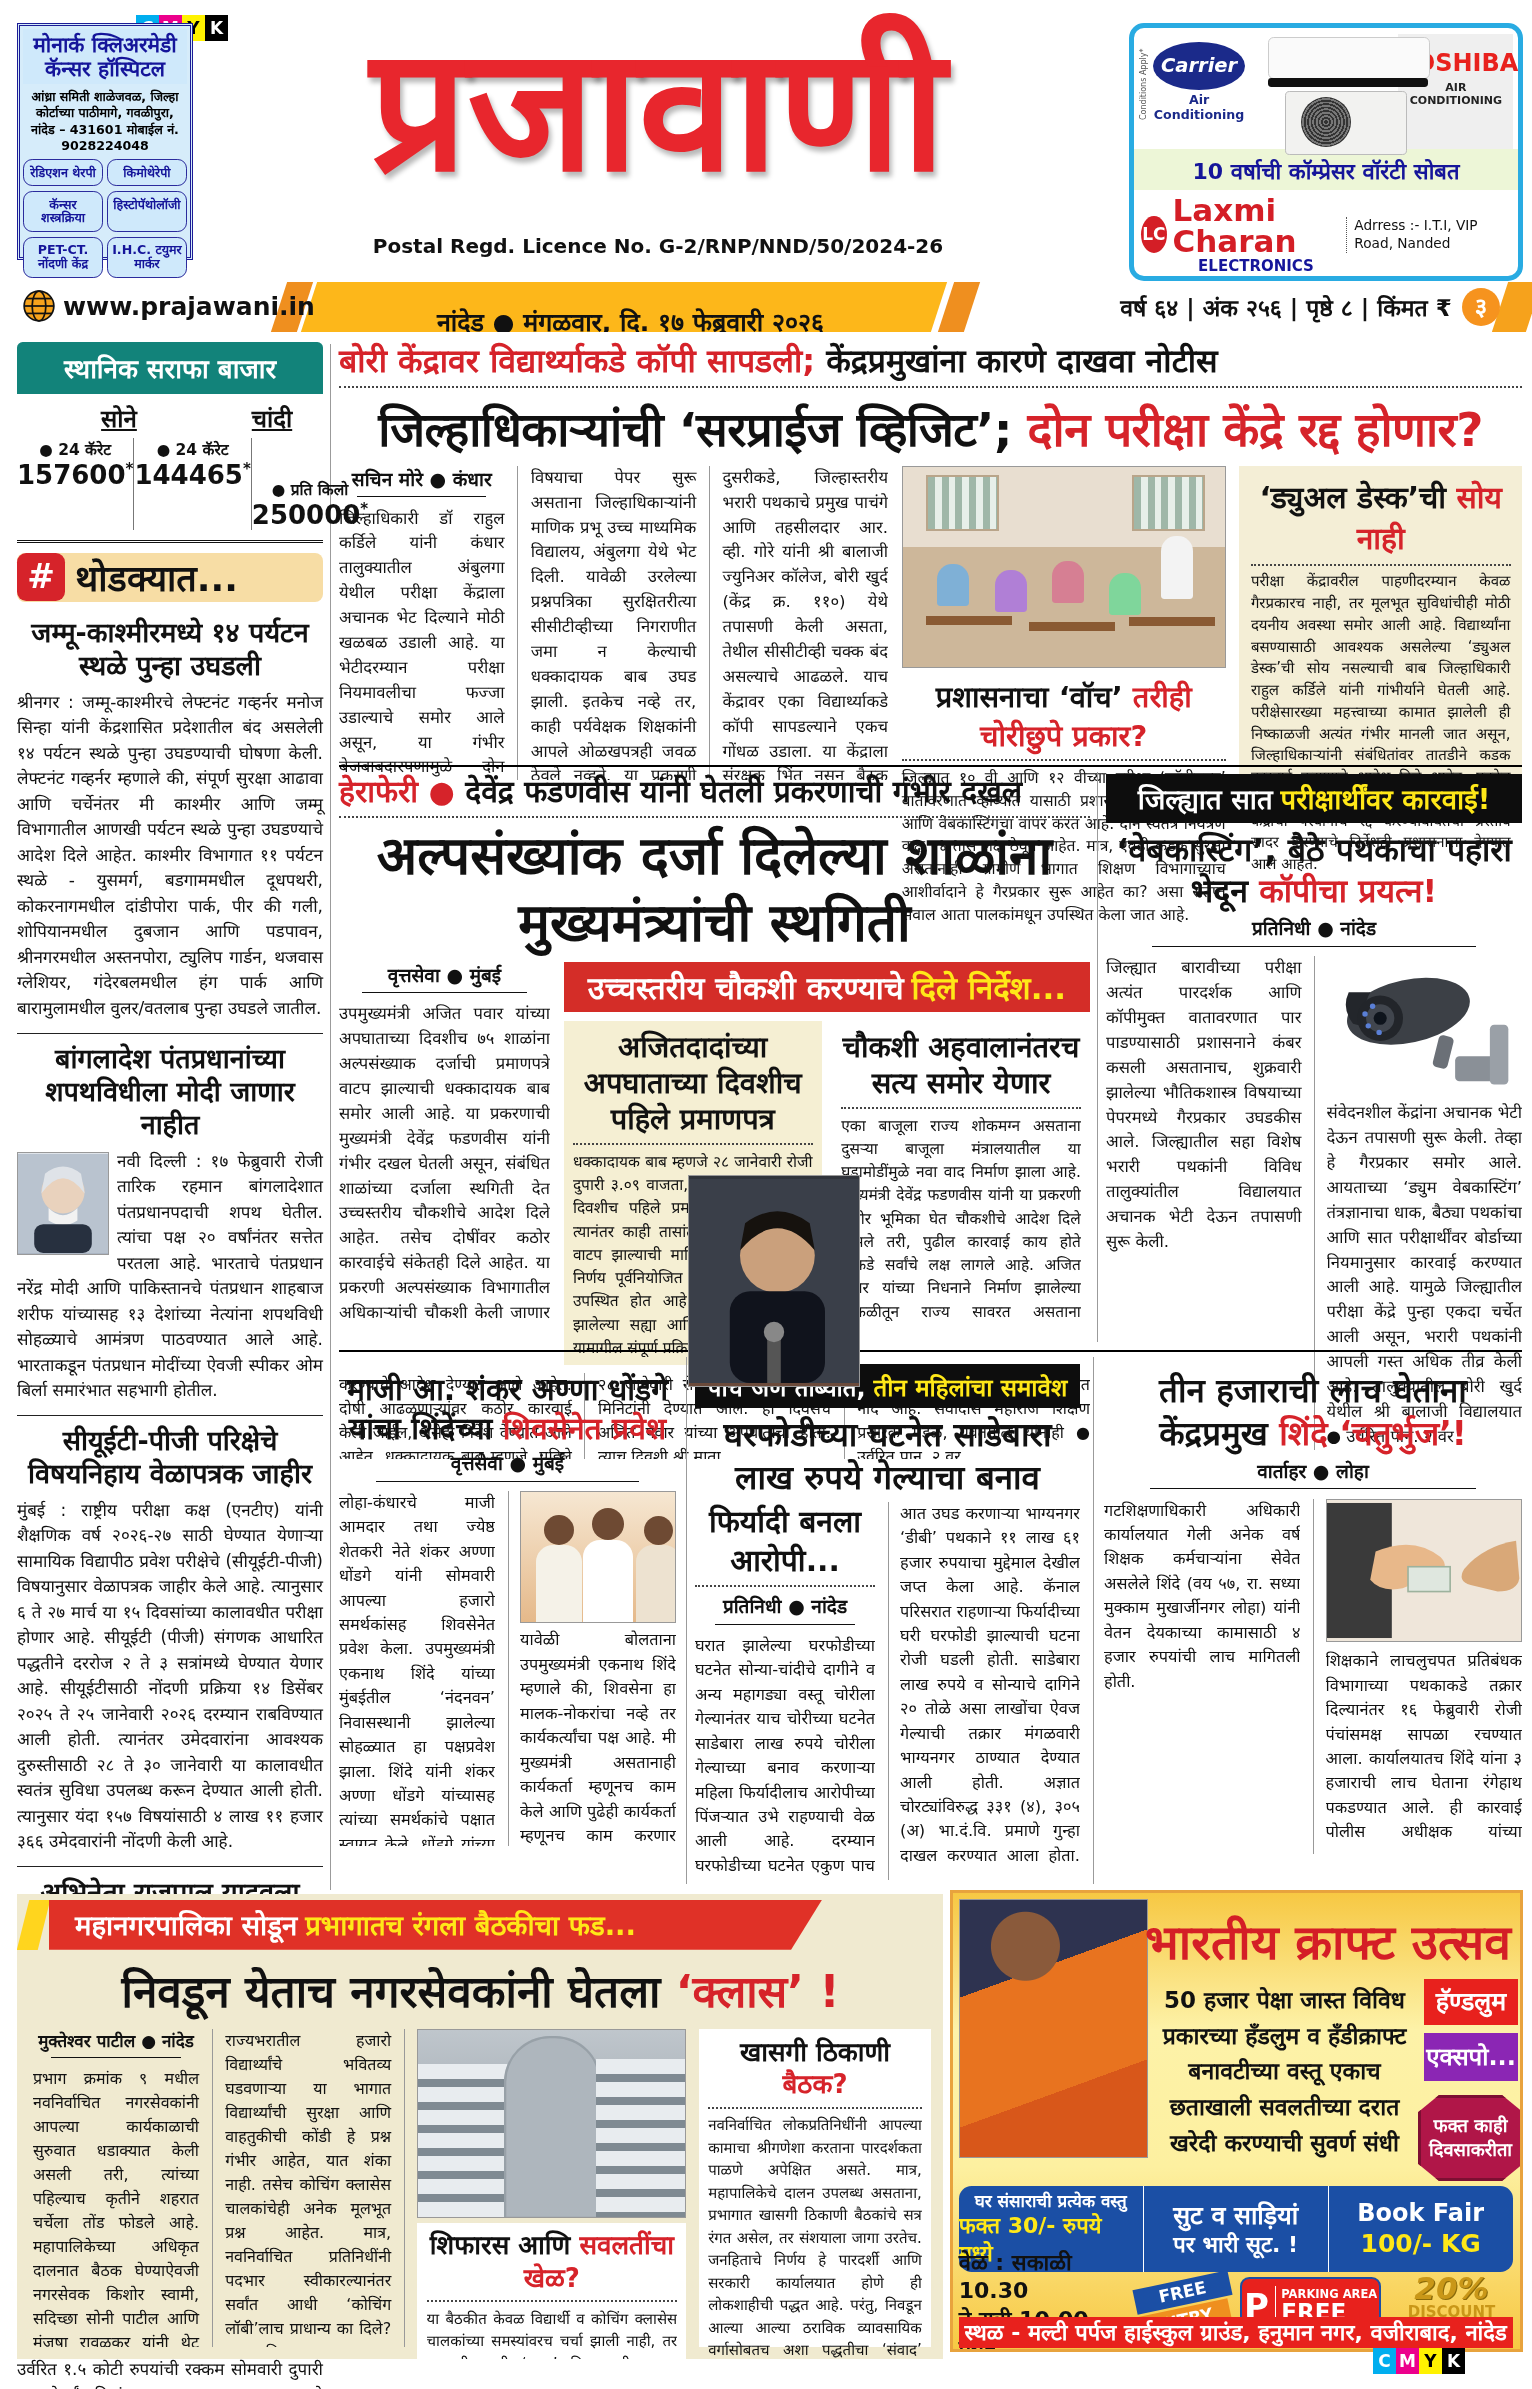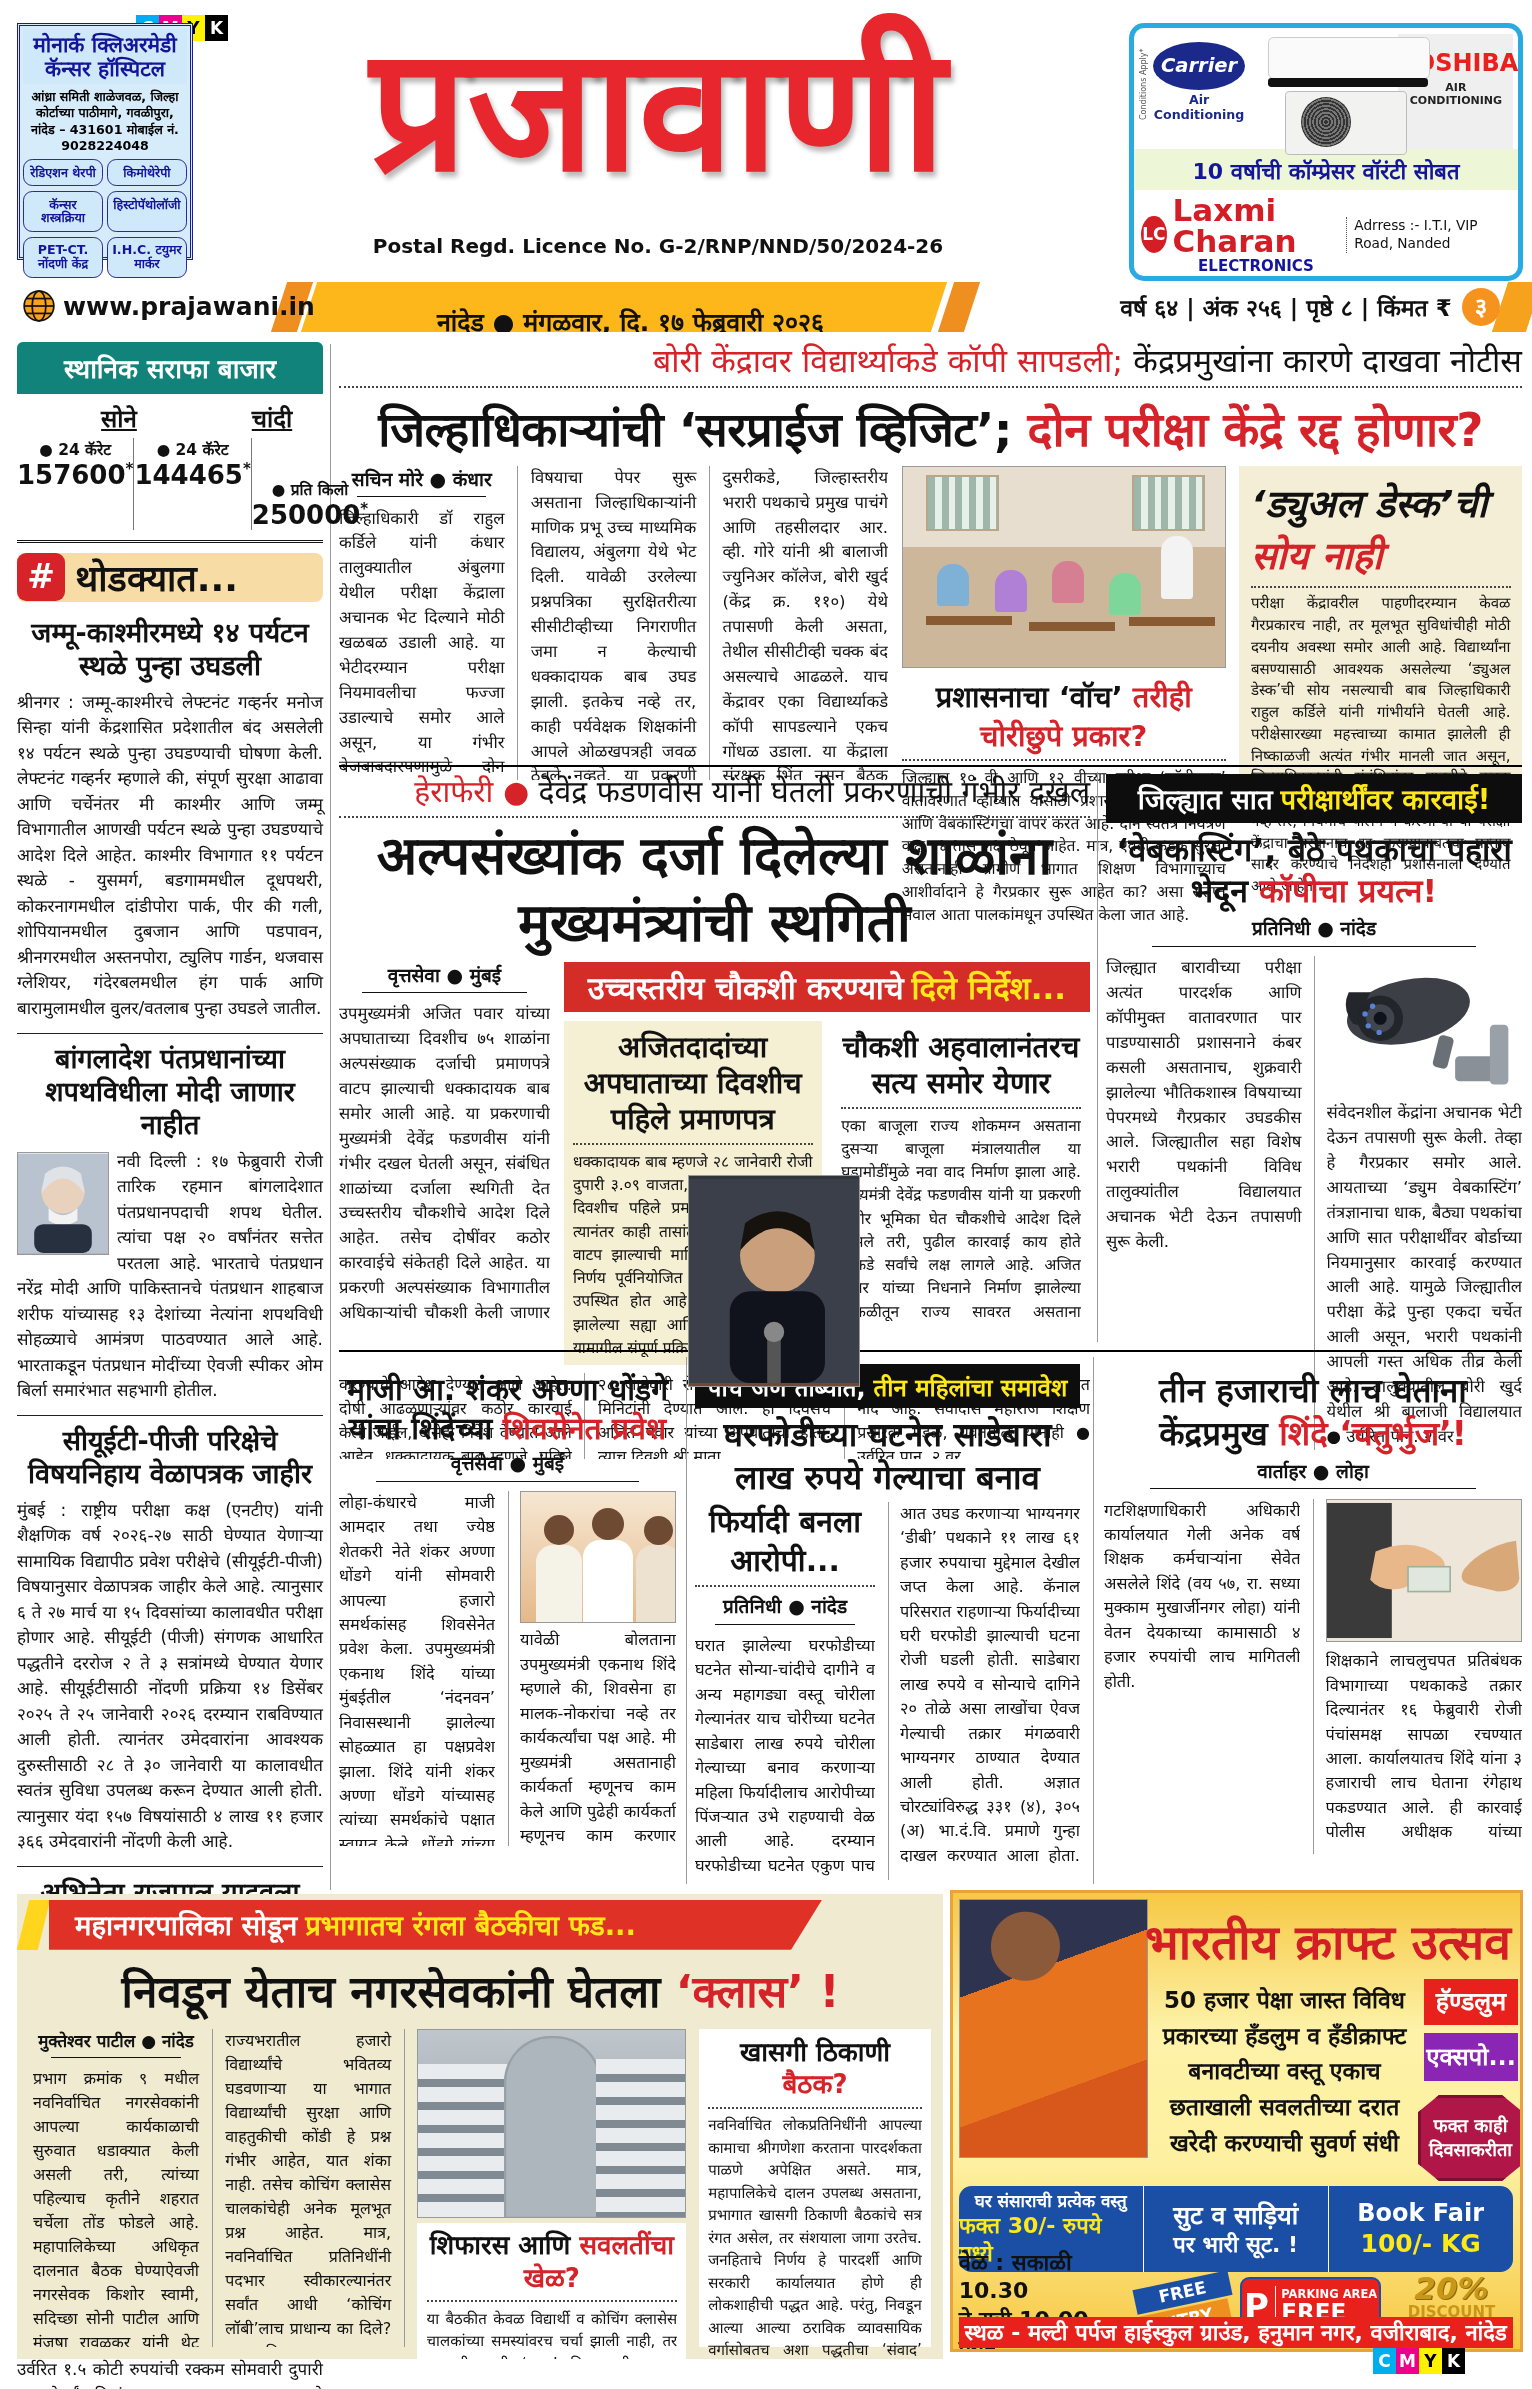--- a/index.html
+++ b/index.html
@@ -88,35 +88,35 @@
   .sb-item{border-bottom:1.7px solid #222;padding:9.2px 0 11.5px;}
   .sb-item:last-child{border-bottom:none;}
   .sb-h{font-size:27px;font-weight:800;text-align:center;line-height:1.22;margin-bottom:6.9px;}
   .sb-b{font-size:17px;line-height:1.5;text-align:justify;}
   .ph{border:0.6px solid #999;box-sizing:border-box;}
   .modi-ph{float:left;width:92px;height:103px;margin:3.4px 8px 3.4px 0;background:linear-gradient(#dfe4ea,#aab4c2);}
   .rajpal-ph{float:left;width:103px;height:115px;margin:3.4px 8px 3.4px 0;background:linear-gradient(#cfe0cf,#7d977d);}
   .avatar{width:100%;height:100%;}
   
   .lead{left:339px;top:342px;width:1183px;}
-  .kicker{font-size:32px;font-weight:400;text-align:right;line-height:1.2;}
+  .kicker{font-size:32px;font-weight:700;text-align:left;line-height:1.2;}
   .lead-h{font-size:47px;font-weight:800;text-align:center;white-space:nowrap;letter-spacing:-0.6px;margin:8px 0 3.4px;}
   .lead-row{display:flex;gap:13.7px;height:314px;margin-top:5.7px;}
   .lead-cols{width:549px;display:flex;gap:12.6px;}
   .lead-cols .bt{font-size:16.6px;}
   .lead-photo-wrap{width:324px;}
   .classroom{width:324px;height:202px;background:
       linear-gradient(180deg,#e8ded0 0 40%,#cdb79a 40% 100%);position:relative;overflow:hidden;}
   .cls-win{position:absolute;top:8px;width:69px;height:52px;background:repeating-linear-gradient(90deg,#9fb7a8 0 6.9px,#e7efe9 6.9px 13.7px);border:2.3px solid #b9a58a;}
   .cls-desk{position:absolute;width:86px;height:9.2px;background:#8a5a33;}
   .cls-stu{position:absolute;width:32px;height:42px;border-radius:15px 15px 3.4px 3.4px;}
   .cap-h{font-size:29px;font-weight:800;text-align:center;margin-top:8px;}
   .cap-b{font-size:15.7px;line-height:1.45;text-align:justify;}
   .lead-box{flex:1;background:#f4eed6;padding:10.3px 11.5px;box-sizing:border-box;}
-  .box-h{font-size:38px;font-weight:800;font-style:italic;}
+  .box-h{font-size:30px;font-weight:800;text-align:center;}
   .lead-box .bt{font-size:15px;line-height:1.45;}
   
   .hrule{background:#000;}
   
   .cm{left:339px;top:774px;width:751px;}
   .cm-h{font-size:53px;font-weight:800;text-align:center;line-height:1.25;margin:5.7px 0;}
   .redbanner{background:#d42d28;height:50px;}
   .redbanner span{font-size:31px;}
   .cm-row{display:flex;gap:13.7px;margin-top:2.3px;}
   .cm-intro{width:211px;}

